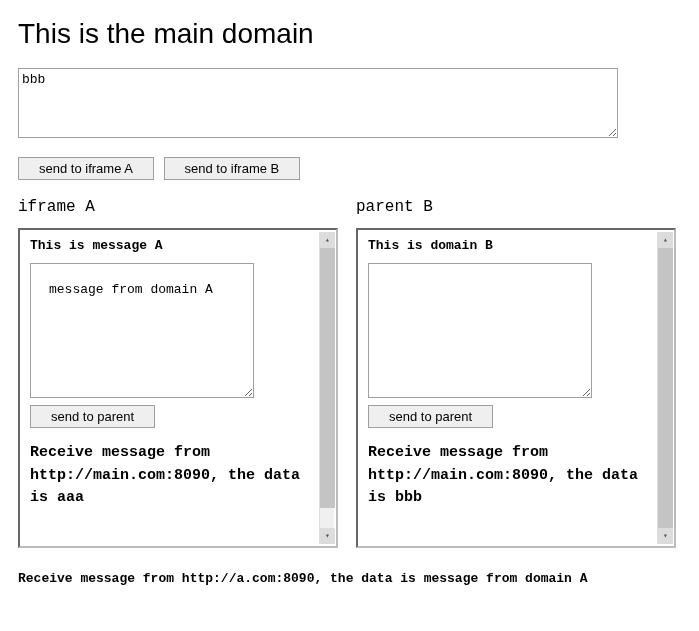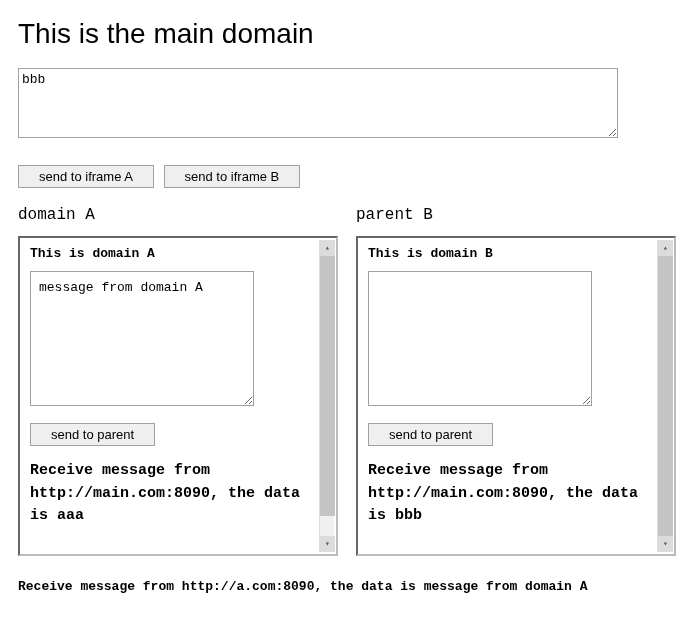--- a/index.html
+++ b/index.html
@@ -18,21 +18,21 @@
       margin: 8px 0 18px 0;
     }
     .main-textarea {
       width: 600px;
       height: 70px;
       font-family: "Courier New", monospace;
       font-size: 13px;
       padding: 3px;
       resize: both;
       border: 1px solid #a0a0a0;
-      margin-bottom: 22px;
+      margin-bottom: 14px;
     }
     .btn {
       font-family: Arial, sans-serif;
       font-size: 13px;
       padding: 3px 20px;
       background: #efefef;
       border: 1px solid #a0a0a0;
       cursor: pointer;
     }
     .btn-row { margin-bottom: 12px; }
@@ -64,24 +64,24 @@
       font-size: 13px;
       font-weight: bold;
       margin-top: 0;
       margin-bottom: 10px;
     }
     .inner-textarea {
       width: 224px;
       height: 135px;
       font-family: "Courier New", monospace;
       font-size: 13px;
-      padding: 8px;
+      padding: 18px;
       resize: both;
       border: 1px solid #a0a0a0;
-      margin-bottom: 12px;
+      margin-bottom: 2px;
     }
     .receive-msg {
       font-family: SimSun, "Courier New", monospace;
       font-size: 15px;
       font-weight: bold;
       margin-top: 14px;
       line-height: 1.5;
       word-wrap: break-word;
     }
     .scrollbar {
@@ -133,24 +133,24 @@
 <textarea class="main-textarea" style="">bbb</textarea>
 
 <div class="btn-row">
   <button class="btn">send to iframe A</button>
   <button class="btn">send to iframe B</button>
 </div>
 
 <div class="iframes">
 
   <div class="iframe-col">
-    <h3>domain A</h3>
+    <h3>iframe A</h3>
     <div class="iframe-box iframe-a">
       <div class="iframe-inner">
-        <p class="dom-heading">This is domain A</p>
+        <p class="dom-heading">This is message A</p>
         <textarea class="inner-textarea" style="">message from domain A</textarea>
         <div>
           <button class="btn">send to parent</button>
         </div>
         <div class="receive-msg">Receive message from http://main.com:8090, the data is aaa</div>
       </div>
       <div class="scrollbar">
         <div class="arrow">▴</div>
         <div class="thumb"></div>
         <div class="arrow down">▾</div>

